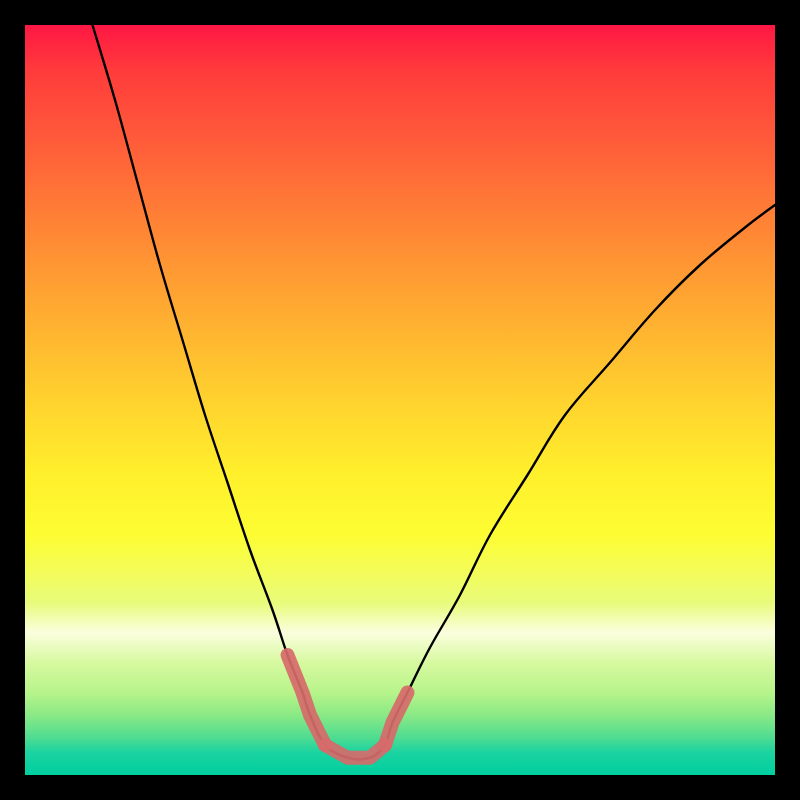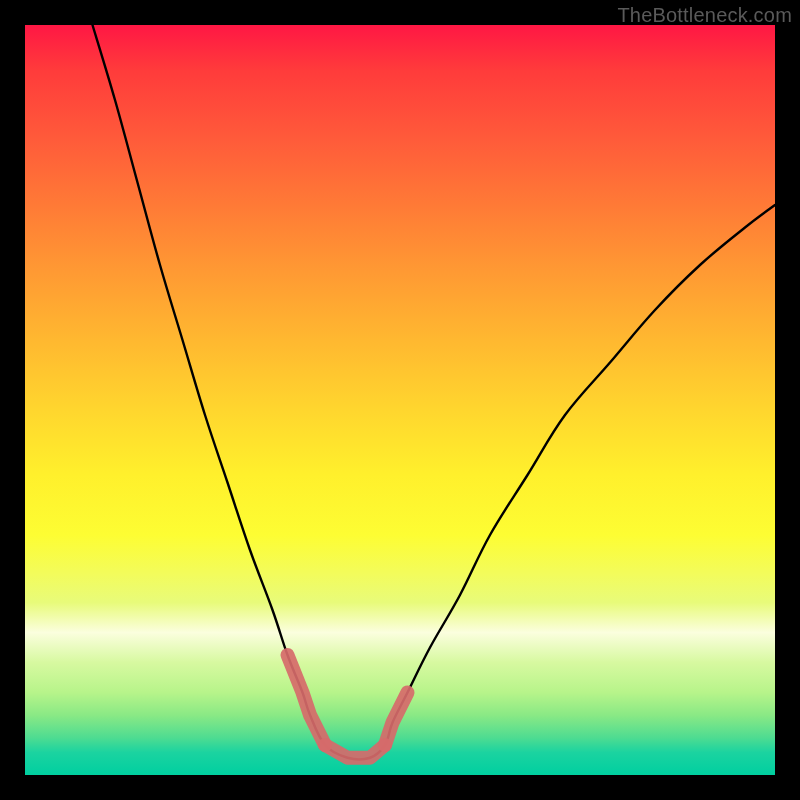--- a/index.html
+++ b/index.html
@@ -60,21 +60,20 @@
     font-size: 20px;
     font-weight: 500;
     letter-spacing: 0.2px;
     user-select: none;
   }
 </style>
 </head>
 <body>
 
 <div class="frame">
-  <div class="watermark">TheBottleneck.com</div>
   <div class="plot-area">
     <svg class="curves" viewBox="0 0 750 750" preserveAspectRatio="none">
       <path id="main-curve" fill="none" stroke="#000000" stroke-width="2.4" stroke-linecap="round" stroke-linejoin="round" d="M 67.50 0.00 C 71.55 13.50, 81.90 46.65, 90.00 75.00 C 98.10 103.35, 104.40 127.80, 112.50 157.50 C 120.60 187.20, 126.90 211.65, 135.00 240.00 C 143.10 268.35, 149.40 288.00, 157.50 315.00 C 165.60 342.00, 171.90 364.35, 180.00 390.00 C 188.10 415.65, 194.40 433.20, 202.50 457.50 C 210.60 481.80, 216.90 502.05, 225.00 525.00 C 233.10 547.95, 240.75 566.10, 247.50 585.00 C 254.25 603.90, 257.10 615.15, 262.50 630.00 C 267.90 644.85, 273.45 656.70, 277.50 667.50 C 281.55 678.30, 280.95 680.55, 285.00 690.00 C 289.05 699.45, 293.25 712.30, 300.00 720.00 C 306.75 727.70, 314.40 730.46, 322.50 732.75 C 330.60 735.04, 338.25 735.04, 345.00 732.75 C 351.75 730.46, 355.95 726.35, 360.00 720.00 C 364.05 713.65, 363.45 706.95, 367.50 697.50 C 371.55 688.05, 375.75 681.00, 382.50 667.50 C 389.25 654.00, 395.55 640.05, 405.00 622.50 C 414.45 604.95, 424.20 590.25, 435.00 570.00 C 445.80 549.75, 452.85 531.60, 465.00 510.00 C 477.15 488.40, 489.00 471.60, 502.50 450.00 C 516.00 428.40, 525.15 410.25, 540.00 390.00 C 554.85 369.75, 568.80 356.40, 585.00 337.50 C 601.20 318.60, 613.80 302.55, 630.00 285.00 C 646.20 267.45, 658.80 254.85, 675.00 240.00 C 691.20 225.15, 706.50 213.30, 720.00 202.50 C 733.50 191.70, 744.60 184.05, 750.00 180.00"></path>
       <g id="highlights">
           <path d="M 262.50 630.00 L 277.50 667.50 L 285.00 690.00 L 300.00 720.00" fill="none" stroke="#d66a6a" stroke-width="14" stroke-linecap="round" stroke-linejoin="round" opacity="0.92"></path>
           <path d="M 300.00 720.00 L 322.50 732.75 L 345.00 732.75 L 360.00 720.00" fill="none" stroke="#d66a6a" stroke-width="14" stroke-linecap="round" stroke-linejoin="round" opacity="0.92"></path>
           <path d="M 360.00 720.00 L 367.50 697.50 L 382.50 667.50" fill="none" stroke="#d66a6a" stroke-width="14" stroke-linecap="round" stroke-linejoin="round" opacity="0.92"></path>
         </g>
     </svg>
   </div>

